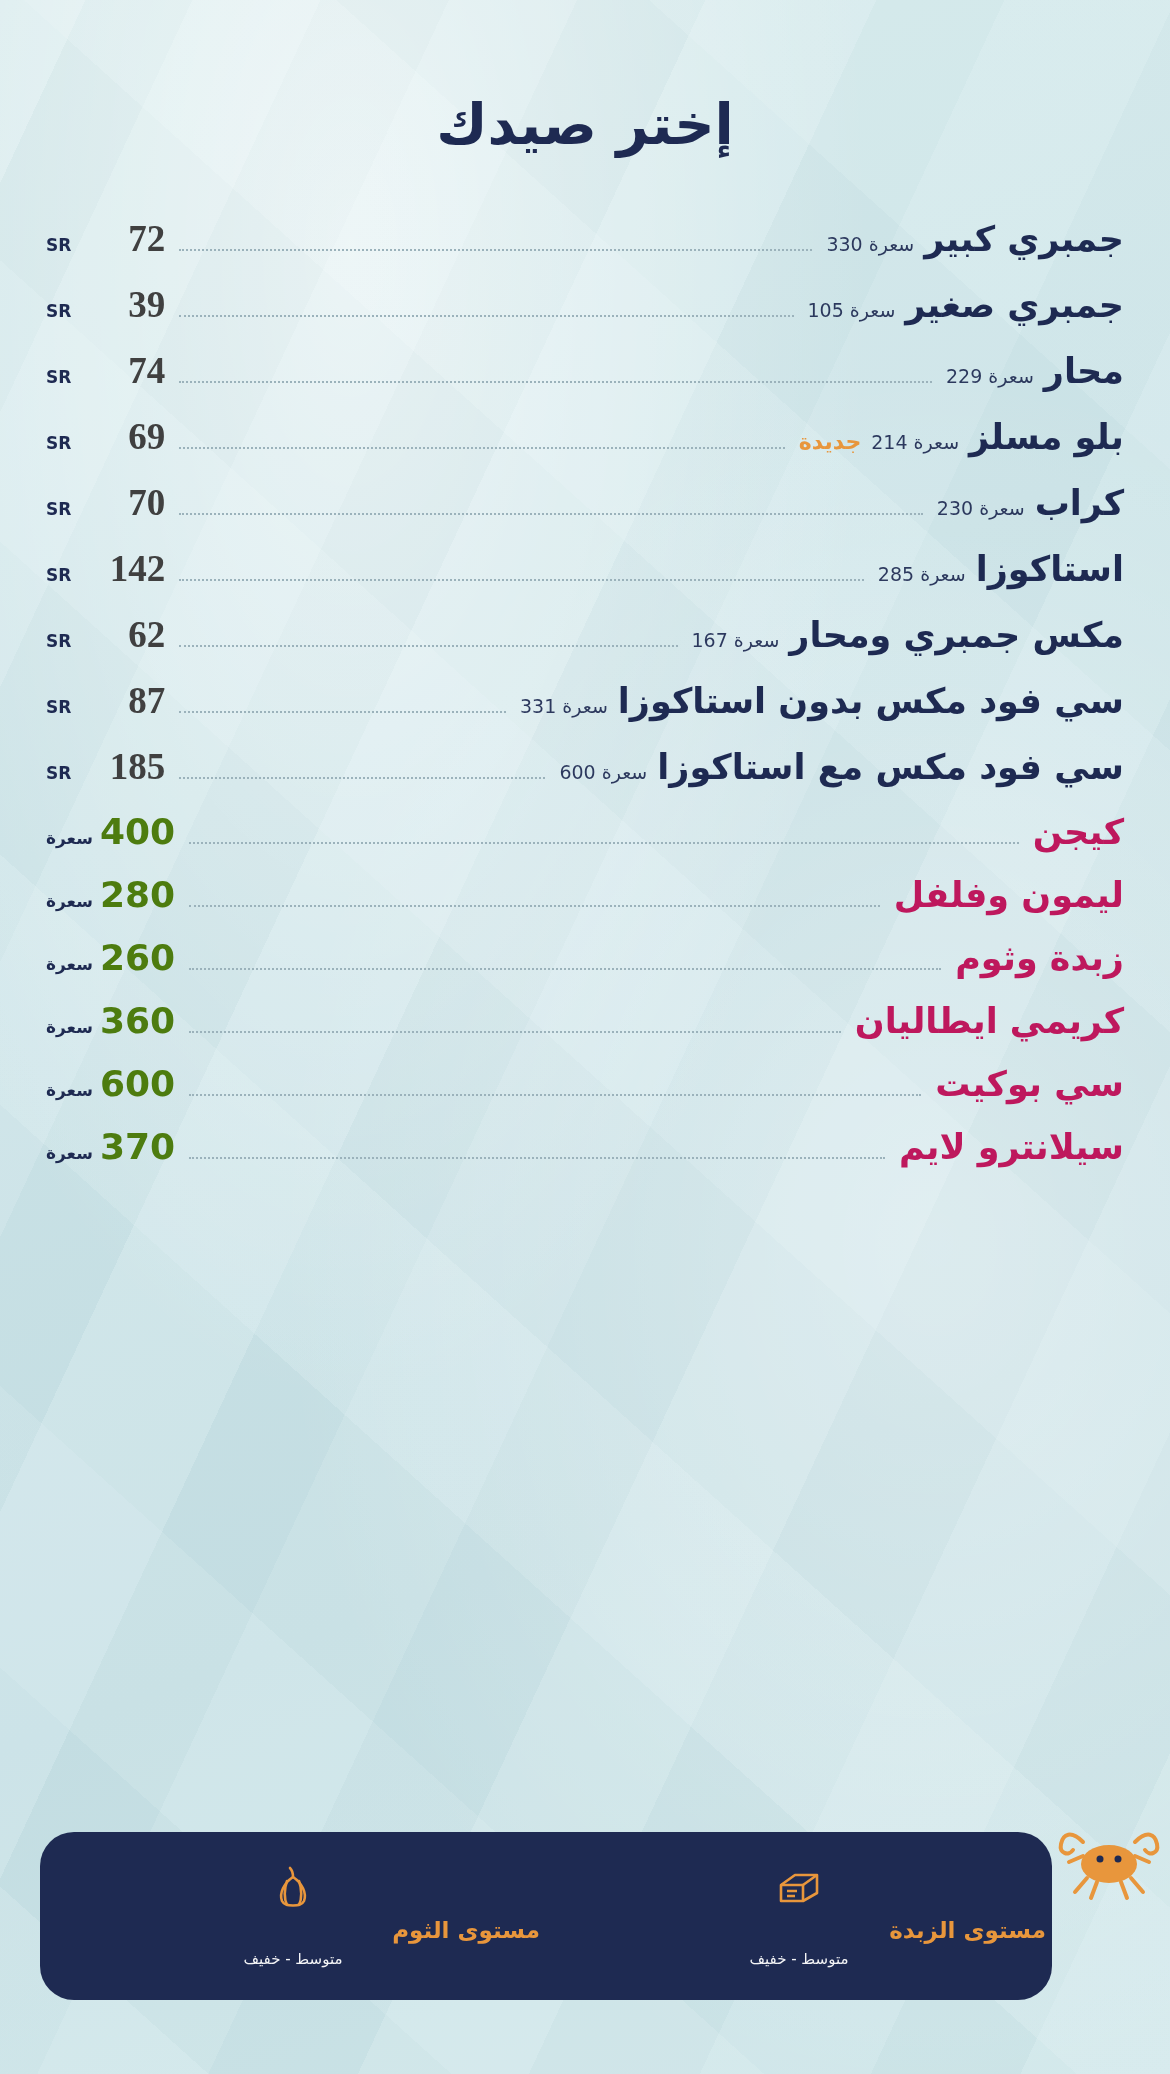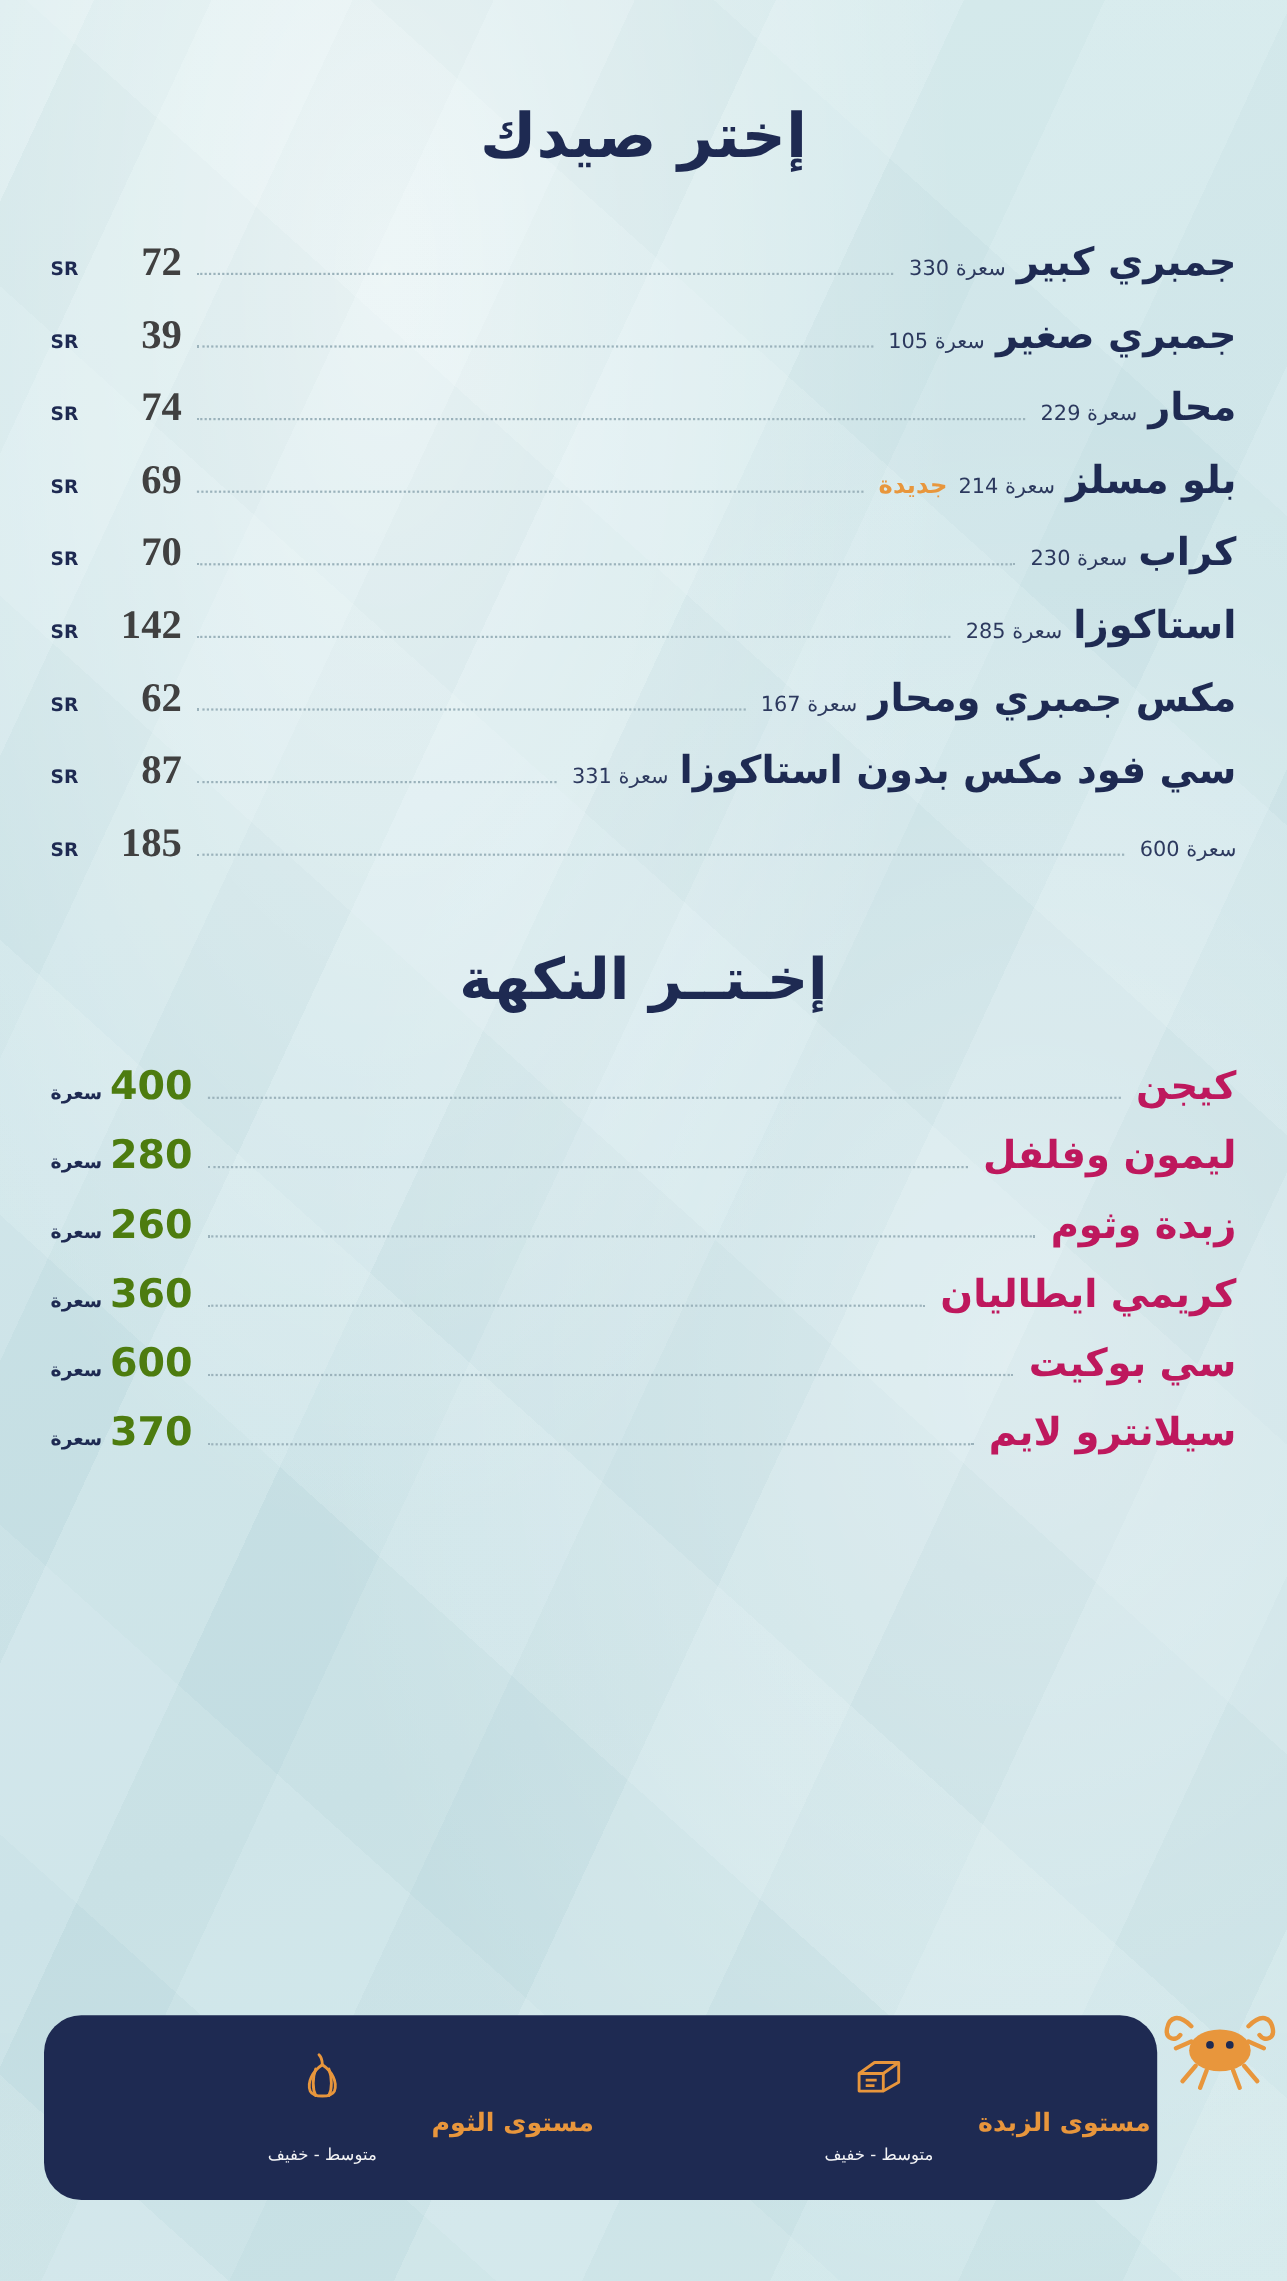--- a/index.html
+++ b/index.html
@@ -312,31 +312,31 @@
       </span>
       <span class="dots"></span>
       <span class="price-wrap">
         <span class="price">87</span>
         <span class="currency">SR</span>
       </span>
     </li>
 
     <li class="row">
       <span class="name-wrap">
+        <span class="item-name">سي فود مكس مع استاكوزا</span>
         <span class="cal"><span>سعرة</span> <span>600</span></span>
       </span>
       <span class="dots"></span>
       <span class="price-wrap">
         <span class="price">185</span>
         <span class="currency">SR</span>
       </span>
     </li>
   </ul>
 
-  <h1 class="section-title" id="title-flavor">إخـتــر النكهة</h1>
 
   <ul class="menu-list" id="flavor-list">
 
     <li class="frow">
       <span class="flavor-name">كيجن</span>
       <span class="dots"></span>
       <span class="fprice-wrap">
         <span class="fcal-num">400</span>
         <span class="fcal-unit">سعرة</span>
       </span>

